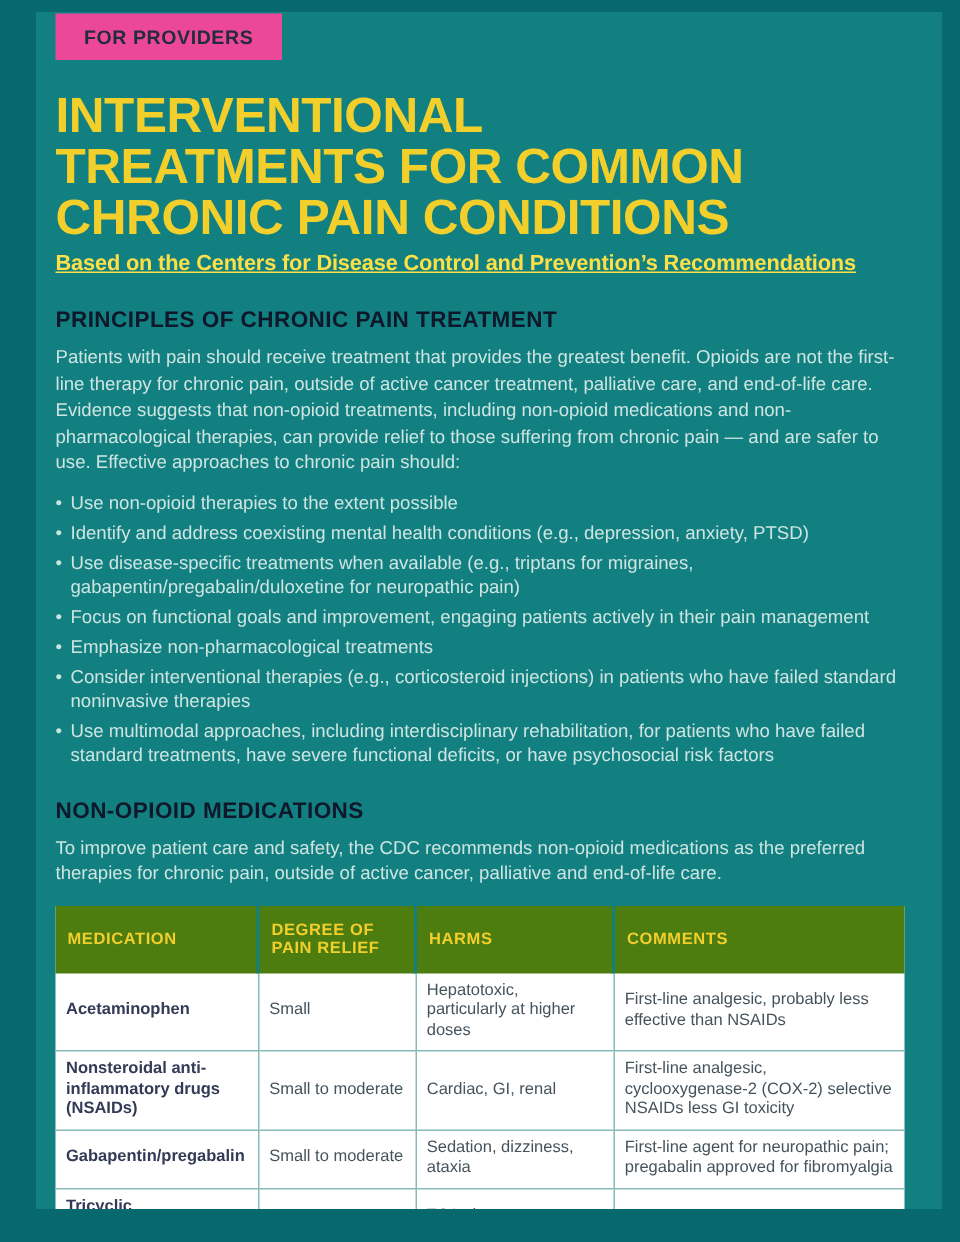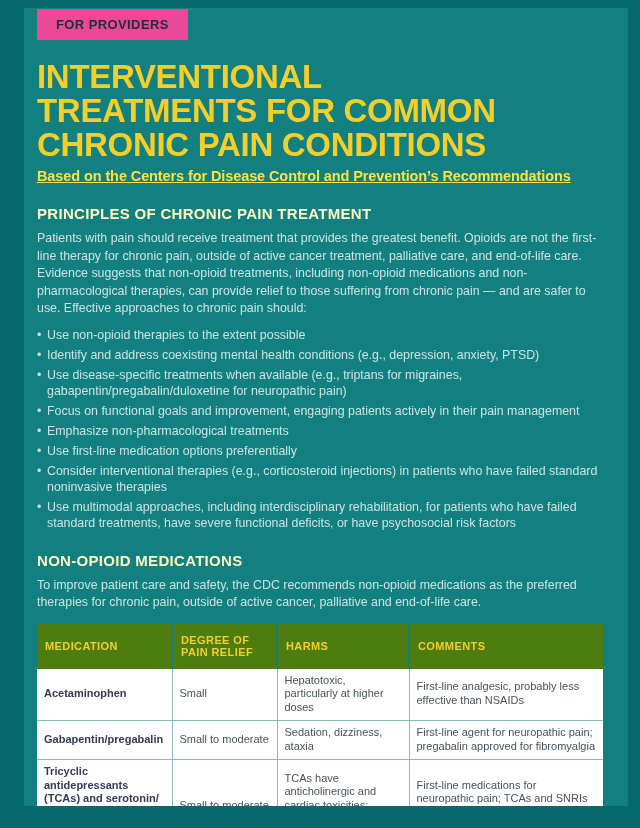--- a/index.html
+++ b/index.html
@@ -40,21 +40,21 @@
   .subtitle {
     margin-top: 6px;
     color: #fde047;
     font-size: 14.5px;
     font-weight: bold;
     letter-spacing: -0.1px;
     text-decoration: underline;
   }
   h2.section-heading {
     margin: 21px 0 0 0;
-    color: #fef9c3;
+    color: #0f172a;
     font-size: 15px;
     font-weight: bold;
     letter-spacing: 0.3px;
   }
   p.body-text {
     margin: 8px 0 0 0;
     color: #cde4e1;
     font-size: 12.4px;
     line-height: 17.5px;
   }
@@ -131,21 +131,20 @@
 
     <h2 class="section-heading">PRINCIPLES OF CHRONIC PAIN TREATMENT</h2>
     <p class="body-text">Patients with pain should receive treatment that provides the greatest benefit. Opioids are not the first-line therapy for chronic pain, outside of active cancer treatment, palliative care, and end-of-life care. Evidence suggests that non-opioid treatments, including non-opioid medications and non-pharmacological therapies, can provide relief to those suffering from chronic pain — and are safer to use. Effective approaches to chronic pain should:</p>
 
     <ul class="bullets">
       <li>Use non-opioid therapies to the extent possible</li>
       <li>Identify and address coexisting mental health conditions (e.g., depression, anxiety, PTSD)</li>
       <li>Use disease-specific treatments when available (e.g., triptans for migraines, gabapentin/pregabalin/duloxetine for neuropathic pain)</li>
       <li>Focus on functional goals and improvement, engaging patients actively in their pain management</li>
       <li>Emphasize non-pharmacological treatments</li>
-      <li>Use first-line medication options preferentially</li>
       <li>Consider interventional therapies (e.g., corticosteroid injections) in patients who have failed standard noninvasive therapies</li>
       <li>Use multimodal approaches, including interdisciplinary rehabilitation, for patients who have failed standard treatments, have severe functional deficits, or have psychosocial risk factors</li>
     </ul>
 
     <h2 class="section-heading">NON-OPIOID MEDICATIONS</h2>
     <p class="body-text">To improve patient care and safety, the CDC recommends non-opioid medications as the preferred therapies for chronic pain, outside of active cancer, palliative and end-of-life care.</p>
 
     <table class="med-table">
       <colgroup>
         <col style="width:135px">
@@ -162,20 +161,26 @@
         </tr>
       </thead>
       <tbody>
         <tr>
           <td class="med">Acetaminophen</td>
           <td>Small</td>
           <td>Hepatotoxic, particularly at higher doses</td>
           <td>First-line analgesic, probably less effective than NSAIDs</td>
         </tr>
         <tr>
+          <td class="med">Nonsteroidal anti-inflammatory drugs (NSAIDs)</td>
+          <td>Small to moderate</td>
+          <td>Cardiac, GI, renal</td>
+          <td>First-line analgesic, cyclooxygenase-2 (COX-2) selective NSAIDs less GI toxicity</td>
+        </tr>
+        <tr>
           <td class="med">Gabapentin/pregabalin</td>
           <td>Small to moderate</td>
           <td>Sedation, dizziness, ataxia</td>
           <td>First-line agent for neuropathic pain; pregabalin approved for fibromyalgia</td>
         </tr>
         <tr>
           <td class="med">Tricyclic antidepressants (TCAs) and serotonin/ norepinephrine reuptake inhibitors (SNRIs)</td>
           <td>Small to moderate</td>
           <td>TCAs have anticholinergic and cardiac toxicities; SNRIs are safer and better tolerated</td>
           <td>First-line medications for neuropathic pain; TCAs and SNRIs for fibromyalgia, TCAs for headaches</td>

